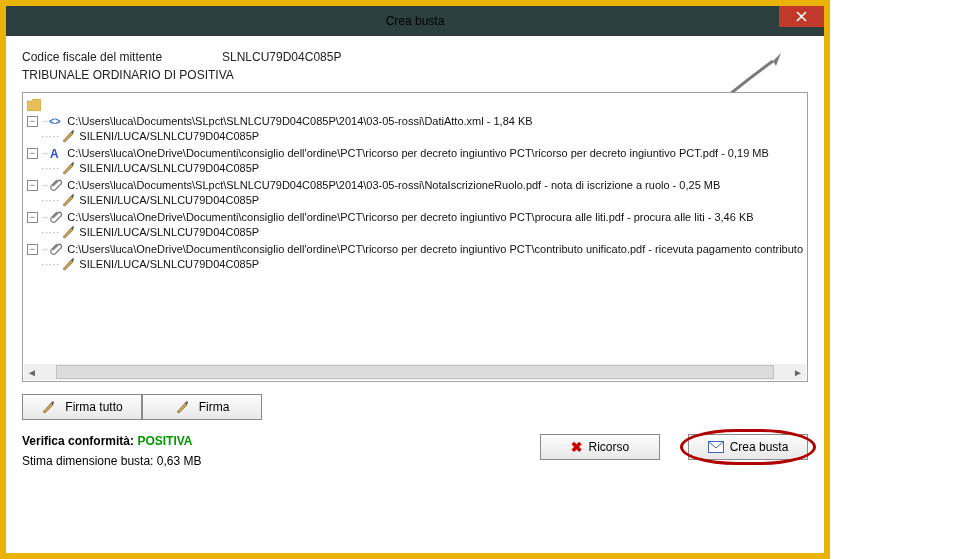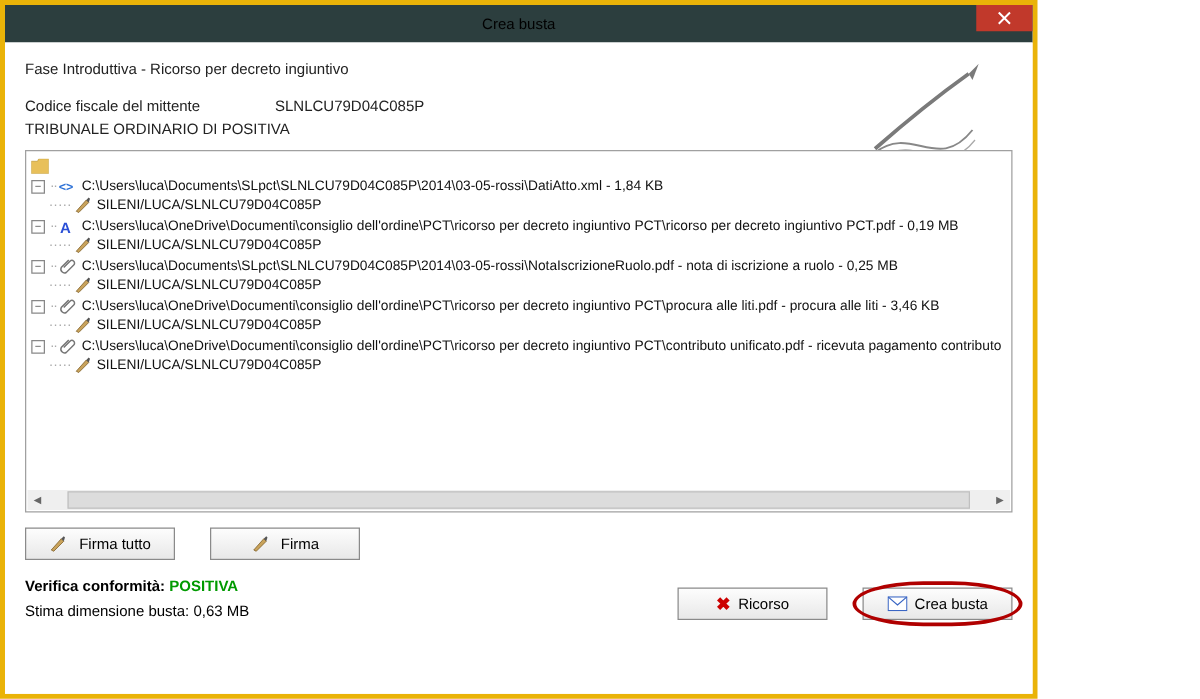--- a/index.html
+++ b/index.html
@@ -1,17 +1,17 @@
 <!DOCTYPE html>
 <html><head>
 <meta charset="utf-8">
 <style>
   * { box-sizing: border-box; font-family: Tahoma, Arial, sans-serif; }
   body { margin: 0; background: #fff; width: 960px; height: 559px; overflow: hidden; }
-  .window { width: 830px; height: 559px; background: #fff; border: 4px solid #eab308; position: relative; }
+  .window { width: 830px; height: 559px; background: #fff; border: 6px solid #eab308; position: relative; }
   .titlebar { height: 30px; background: #2c3e3e; color: #000; display: flex; align-items: center; justify-content: center; position: relative; }
   .titlebar-text { font-size: 12px; color: #000; }
   .close-btn { position: absolute; right: 0; top: 0; width: 45px; height: 21px; background: #c1392b; color: #fff; display: flex; align-items: center; justify-content: center; font-size: 14px; cursor: pointer; }
   .content { padding: 14px 16px 12px 16px; background: #fff; position: relative; height: calc(100% - 30px); }
   .header-area { position: relative; margin-bottom: 10px; }
   .phase-title { font-size: 12px; color: #222; margin-bottom: 16px; }
   .info-grid { font-size: 12px; color: #222; }
   .info-row { display: flex; margin-bottom: 4px; }
   .info-label { width: 200px; }
   .info-value { }
@@ -20,23 +20,23 @@
   .tree-root { display: flex; align-items: center; padding: 1px 2px; }
   .tree-row { display: flex; align-items: center; padding: 1px 2px; white-space: nowrap; }
   .tree-child { display: flex; align-items: center; padding: 0px 2px 2px 2px; white-space: nowrap; }
   .exp { display: inline-flex; width: 11px; height: 11px; border: 1px solid #888; align-items: center; justify-content: center; font-size: 9px; line-height: 1; margin-right: 4px; color: #555; background: #fff; }
   .dots { color: #aaa; font-size: 11px; letter-spacing: -1px; margin: 0 2px 0 0; }
   .child-dots { color: #aaa; font-size: 11px; margin-left: 14px; margin-right: 2px; }
   .ico { display: inline-flex; width: 14px; height: 14px; align-items: center; justify-content: center; margin-right: 4px; }
   .scroll-h { position: absolute; left: 1px; right: 1px; bottom: 1px; height: 16px; background: #efefef; display: flex; align-items: center; }
   .scroll-thumb { flex: 1; height: 14px; background: #dcdcdc; margin: 0 16px; border: 1px solid #c0c0c0; }
   .scroll-arrow { width: 16px; height: 16px; display: flex; align-items: center; justify-content: center; color: #666; font-size: 10px; }
-  .btn-row { margin-top: 12px; display: flex; gap: 28px; }
+  .btn-row { margin-top: 12px; display: flex; }
   .btn { height: 26px; min-width: 120px; padding: 0 18px; border: 1px solid #8a8a8a; background: linear-gradient(#fdfdfd,#e8e8e8); font-size: 12px; display: inline-flex; align-items: center; justify-content: center; gap: 6px; cursor: pointer; }
-  .footer-line { margin-top: 14px; display: flex; align-items: flex-end; justify-content: space-between; }
+  .footer-line { margin-top: 14px; display: flex; align-items: flex-start; justify-content: space-between; }
   .verify-block { font-size: 12px; }
   .verify-line { margin-bottom: 6px; }
   .verify-label { font-weight: bold; }
   .verify-result { font-weight: bold; color: #009a00; }
   .size-line { font-weight: normal; font-size: 12px; }
   .footer-btns { display: flex; gap: 28px; align-items: center; }
   .ringed { position: relative; }
   .ring { position: absolute; inset: -5px -8px; border: 3px solid #b00000; border-radius: 50%/60%; pointer-events: none; }
   .xmark { color: #cc0000; font-weight: bold; font-size: 14px; }
   .mail-ico svg { display: block; }
@@ -49,21 +49,20 @@
     <span class="titlebar-text">Crea busta</span>
     <div class="close-btn">
       <svg width="11" height="11" viewBox="0 0 11 11">
           <path d="M1 1 L10 10 M10 1 L1 10" stroke="#fff" stroke-width="1.6"></path>
         </svg>
     </div>
   </div>
 
   <div class="content">
     <div class="header-area">
-      <div class="phase-title">Fase Introduttiva - Ricorso per decreto ingiuntivo</div>
       <div class="info-grid">
         <div class="info-row">
           <div class="info-label">Codice fiscale del mittente</div>
           <div class="info-value">SLNLCU79D04C085P</div>
         </div>
         <div class="info-row">
           <div class="info-value">TRIBUNALE ORDINARIO DI POSITIVA</div>
         </div>
       </div>
       <div class="pen-decor">

